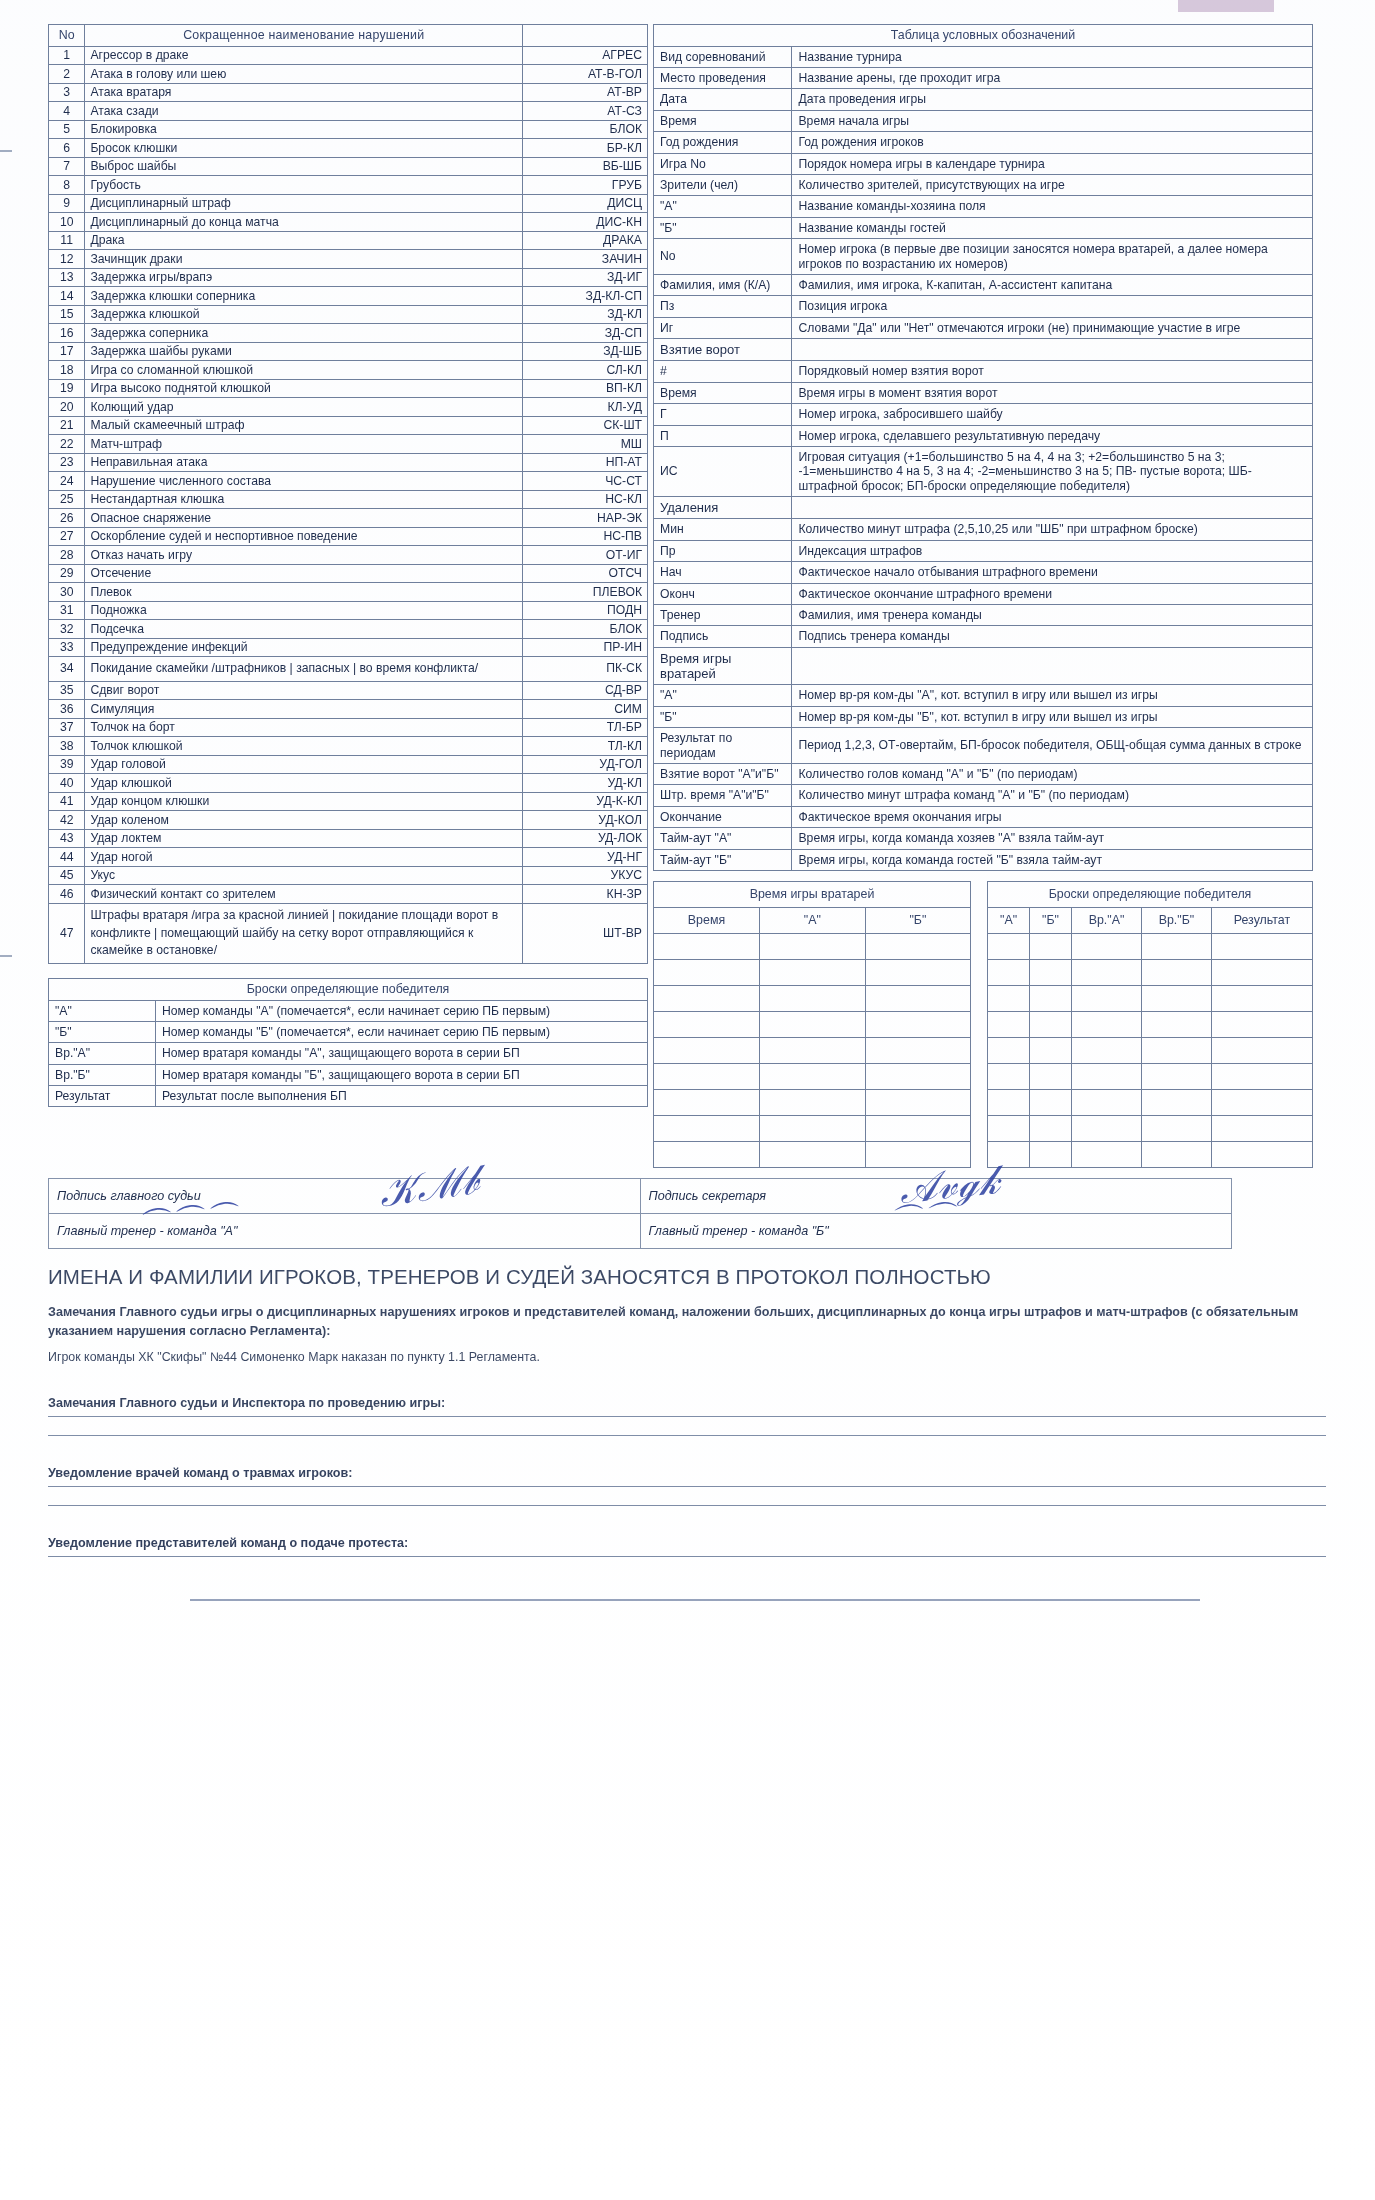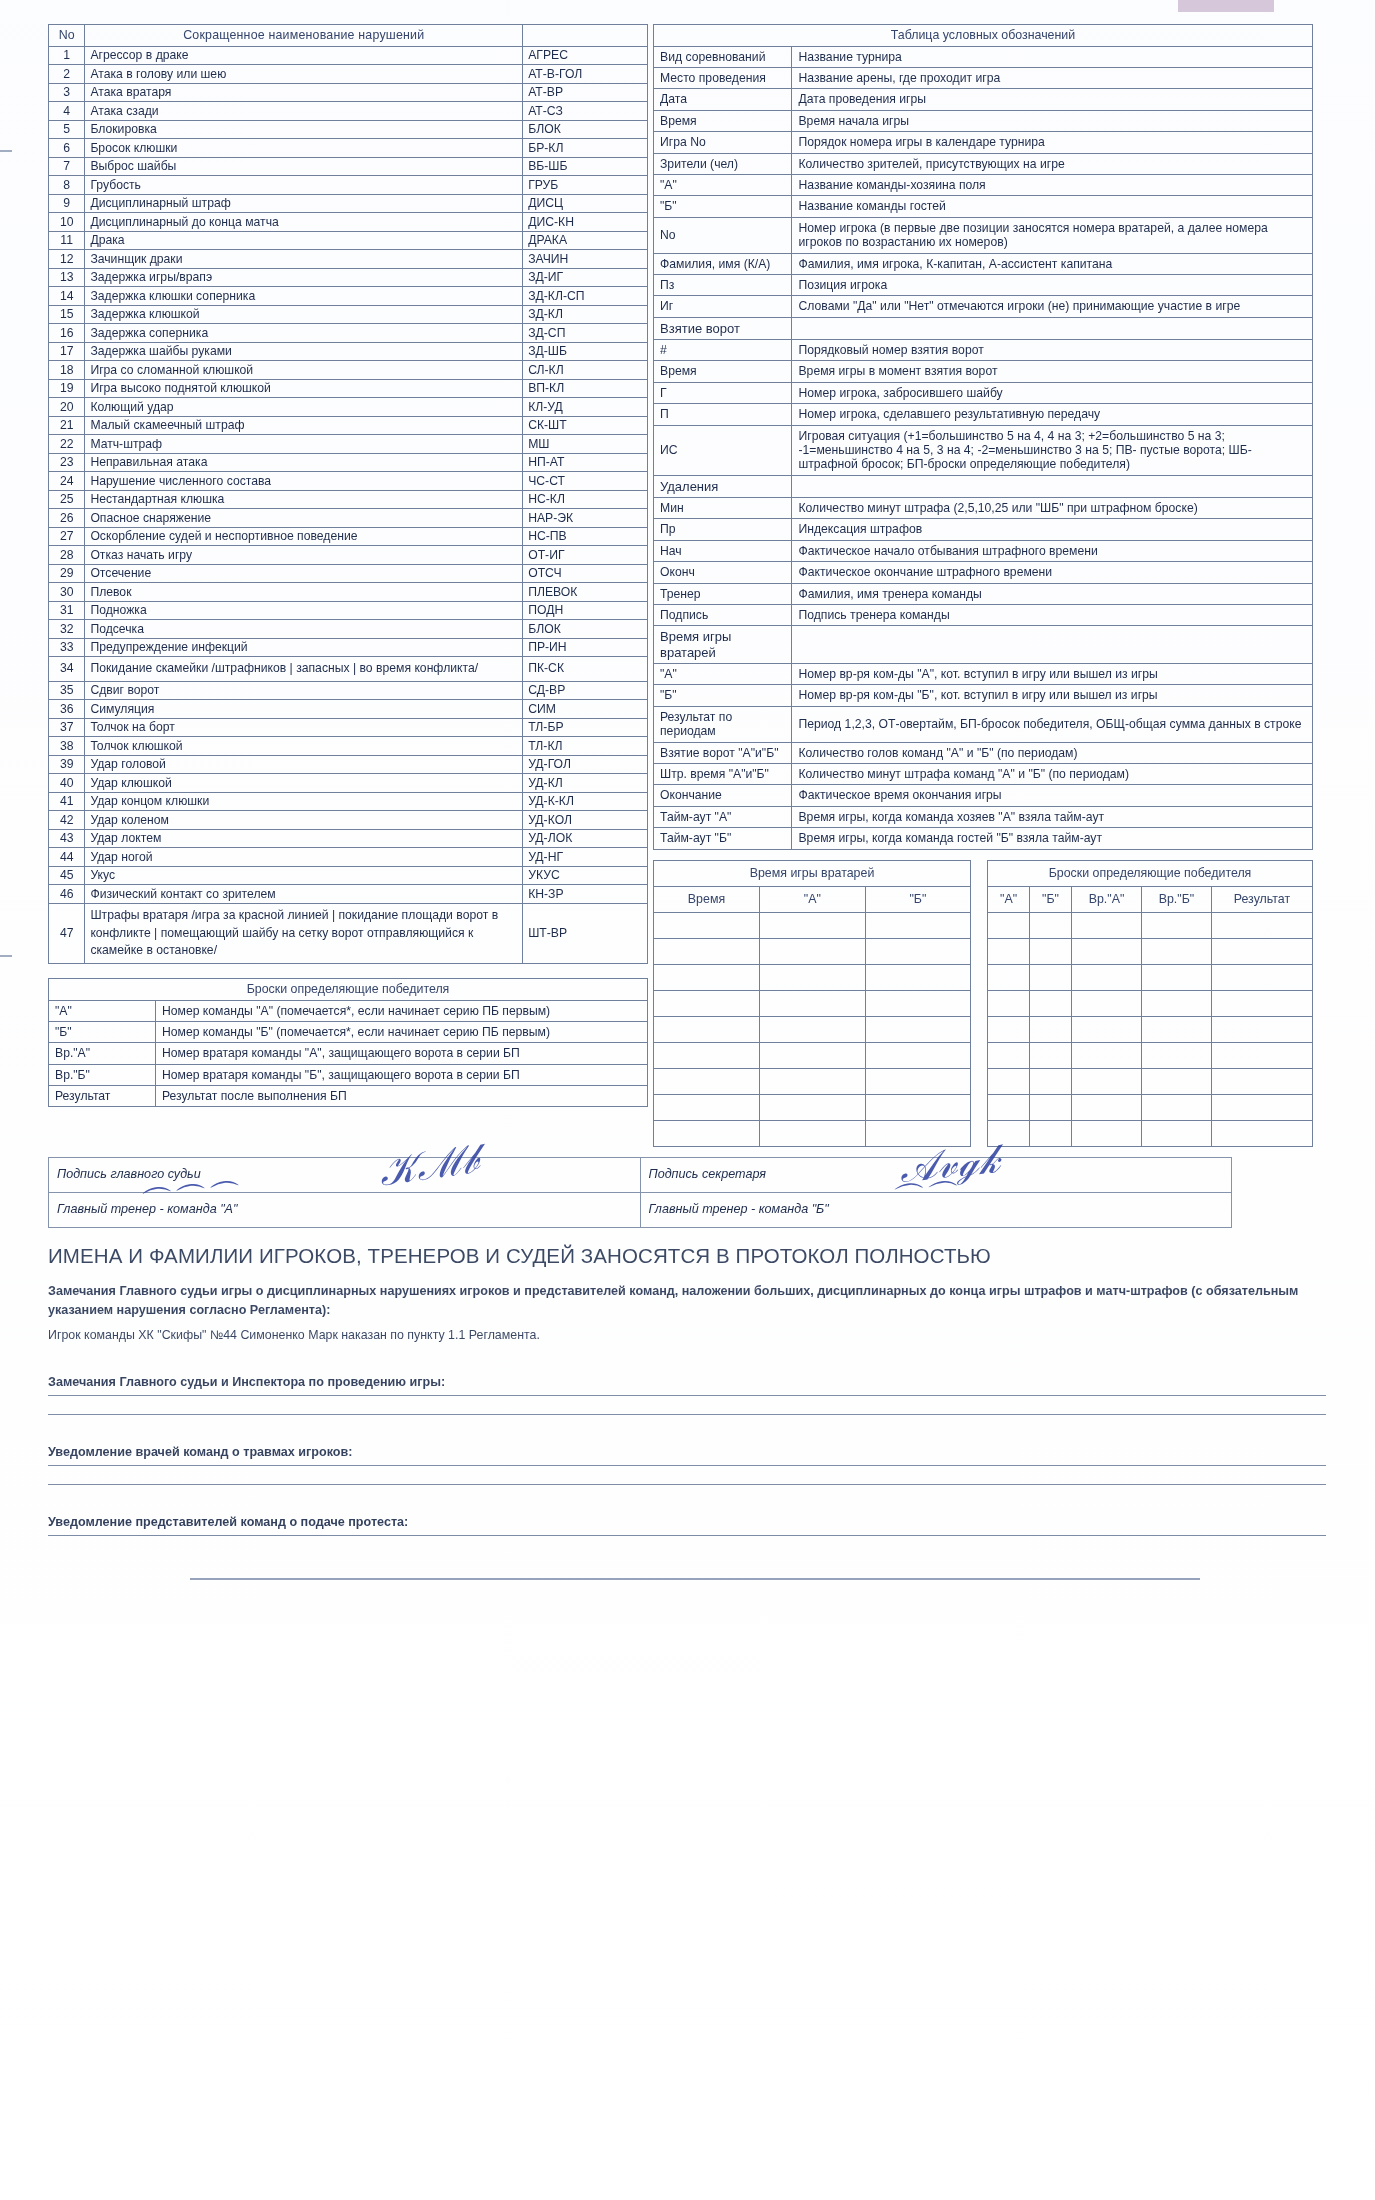--- a/index.html
+++ b/index.html
@@ -72,21 +72,21 @@
     padding: 24px 28px 0 48px;
     box-sizing: border-box;
   }
   .col-left { width: 600px; flex: none; }
   .col-right { width: 660px; flex: none; }
 
   
   table.viol { width: 600px; }
   table.viol td.no { width: 26px; text-align: center; }
   table.viol td.name { width: 448px; }
-  table.viol td.code { width: 118px; text-align: left; }
+  table.viol td.code { width: 118px; text-align: right; }
   table.viol th.hdr-name { letter-spacing: .2px; }
   table.viol td { height: 15.5px; padding: 1px 5px; font-size: 12.2px; }
   table.viol td.multi { padding: 3px 5px; line-height: 1.45; }
 
   
   table.legend { width: 660px; }
   table.legend td.key { width: 128px; }
   table.legend td.val { width: 530px; }
   table.legend td { padding: 3px 6px; font-size: 12.2px; }
   table.legend tr.section td {
@@ -492,20 +492,24 @@
               <td class="key">Место проведения</td>
               <td class="val">Название арены, где проходит игра</td>
             </tr>
             <tr>
               <td class="key">Дата</td>
               <td class="val">Дата проведения игры</td>
             </tr>
             <tr>
               <td class="key">Время</td>
               <td class="val">Время начала игры</td>
+            </tr>
+            <tr>
+              <td class="key">Год рождения</td>
+              <td class="val">Год рождения игроков</td>
             </tr>
             <tr>
               <td class="key">Игра No</td>
               <td class="val">Порядок номера игры в календаре турнира</td>
             </tr>
             <tr>
               <td class="key">Зрители (чел)</td>
               <td class="val">Количество зрителей, присутствующих на игре</td>
             </tr>
             <tr>

